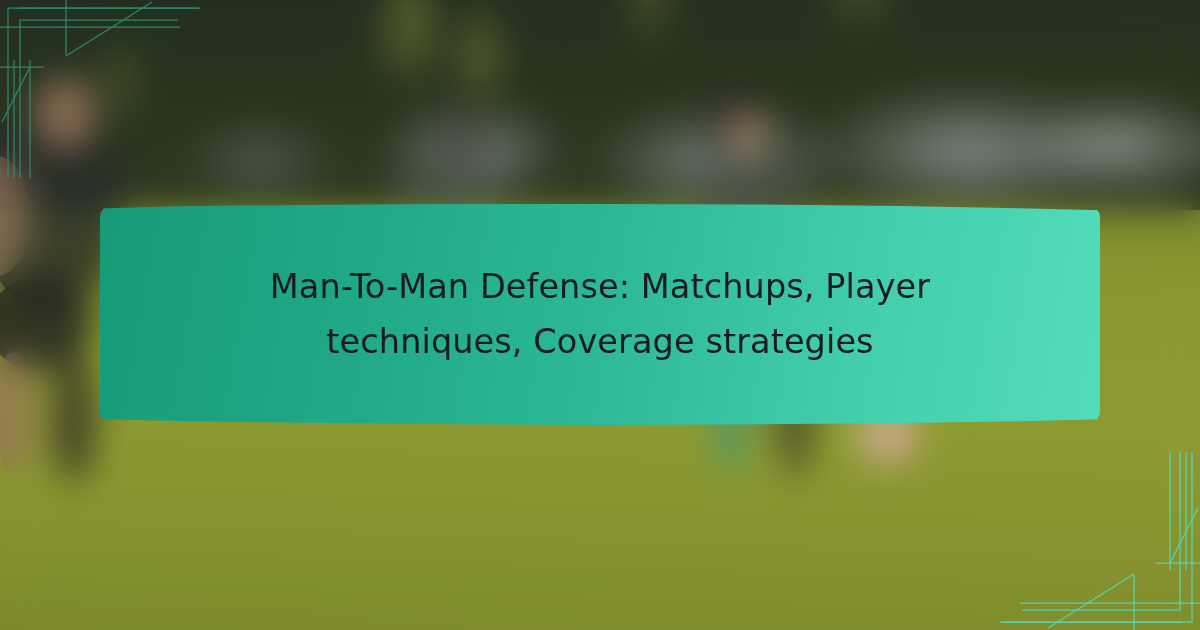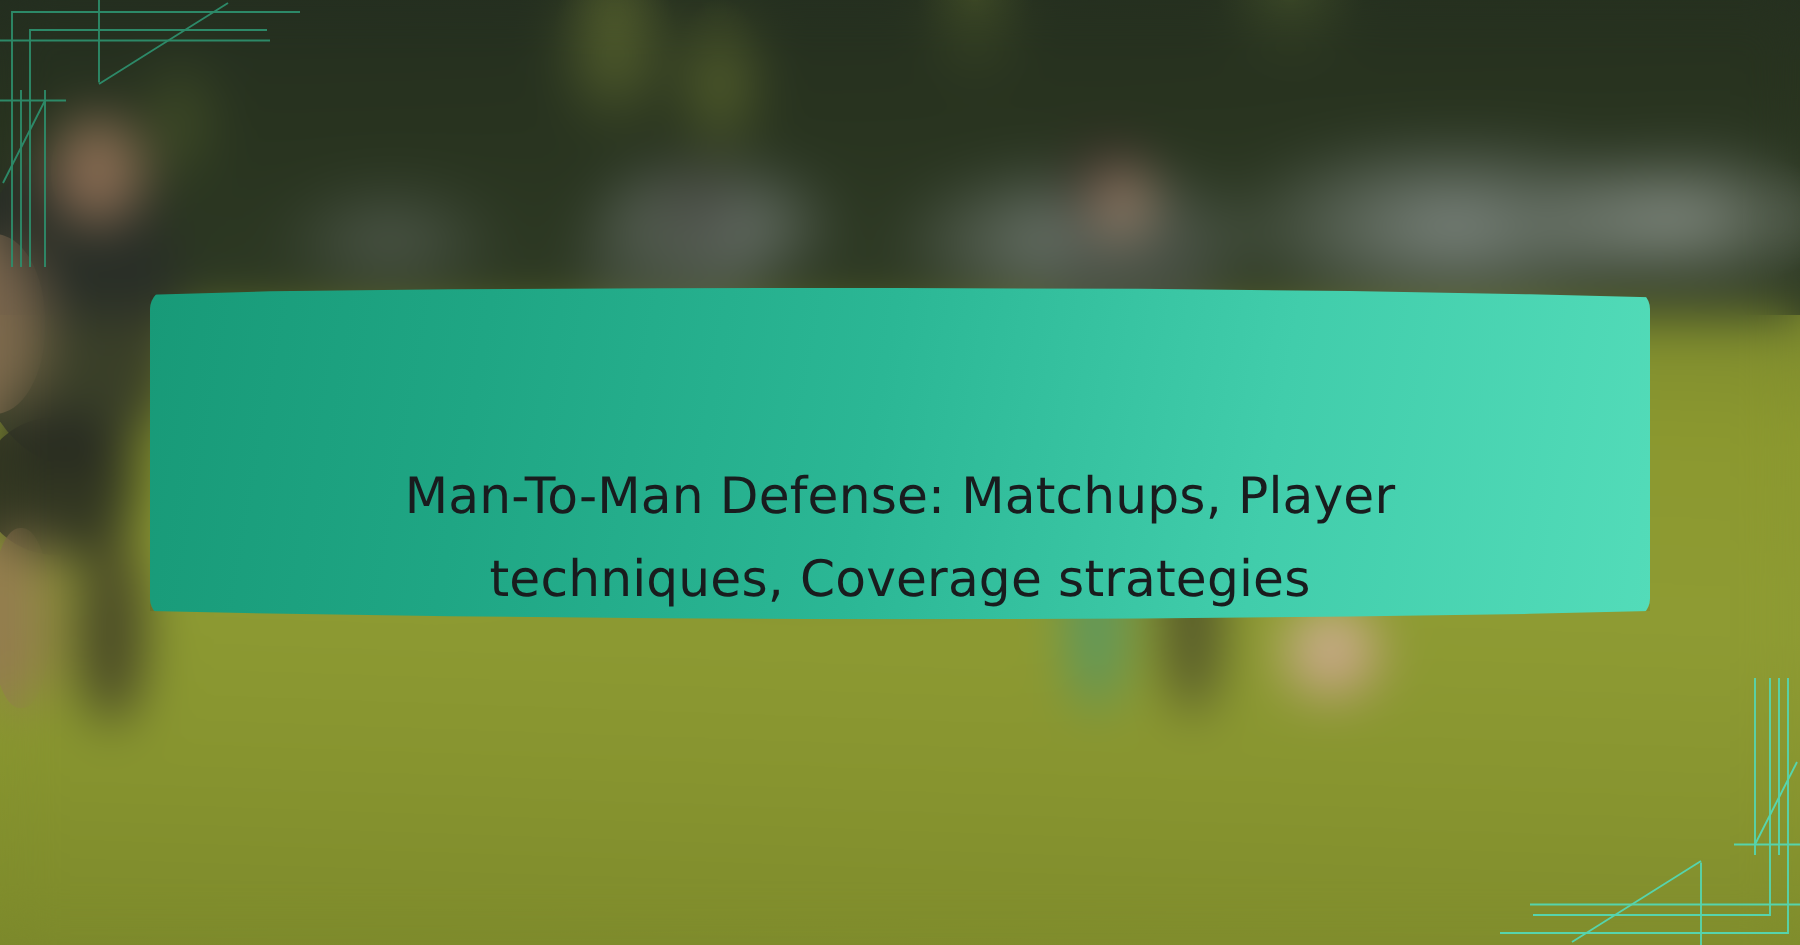--- a/index.html
+++ b/index.html
@@ -93,30 +93,30 @@
     -webkit-backdrop-filter:blur(17px);
     z-index:1;
   }
 
   
   #deco { position:absolute; inset:0; z-index:2; pointer-events:none; }
 
   
   #title-card {
     position:absolute;
-    left:100px; top:192px;
+    left:100px; top:204px;
     width:1000px; height:221px;
     z-index:3;
     border-radius:14px;
     background:linear-gradient(100deg, #189a78 0%, #1fa684 22%, #2bb795 48%, #41cdab 74%, #53dcb9 100%);
     clip-path: polygon(
       0% 2.0%, 8% 1.0%, 20% 0.4%, 34% 0.05%, 50% 0%, 66% 0.25%, 80% 0.9%, 92% 1.9%, 100% 2.8%,
       100% 97.4%, 92% 98.3%, 80% 99.1%, 66% 99.7%, 50% 100%, 34% 99.6%, 20% 99.0%, 8% 98.2%, 0% 97.4%
     );
-    display:flex; align-items:flex-end; justify-content:center;
+    display:flex; align-items:center; justify-content:center;
     box-shadow:0 10px 26px rgba(0,0,0,.16);
   }
   #title-text {
     width:740px;
     text-align:center;
     color:#191c1e;
     font-size:33.5px;
     font-weight:400;
     line-height:1.62;
     letter-spacing:.1px;

